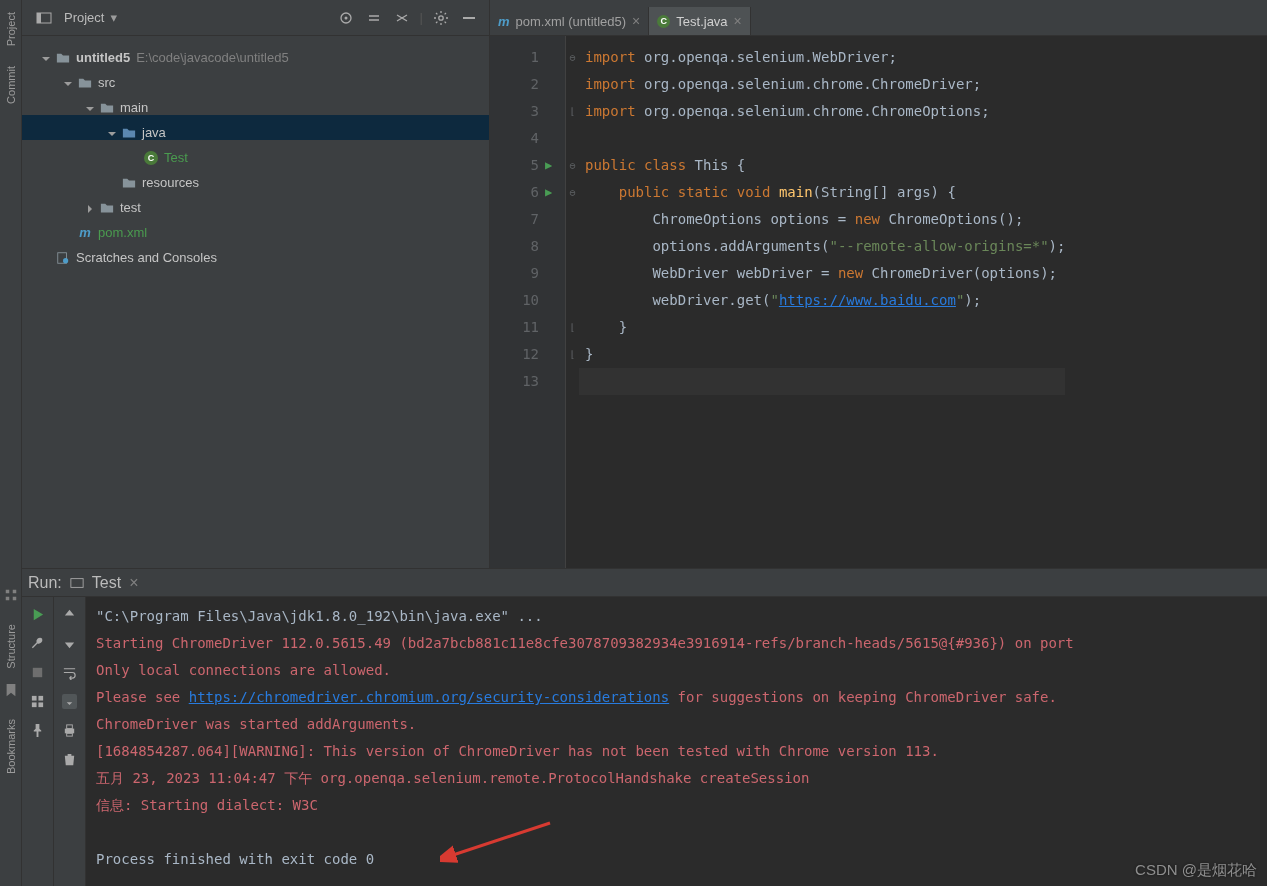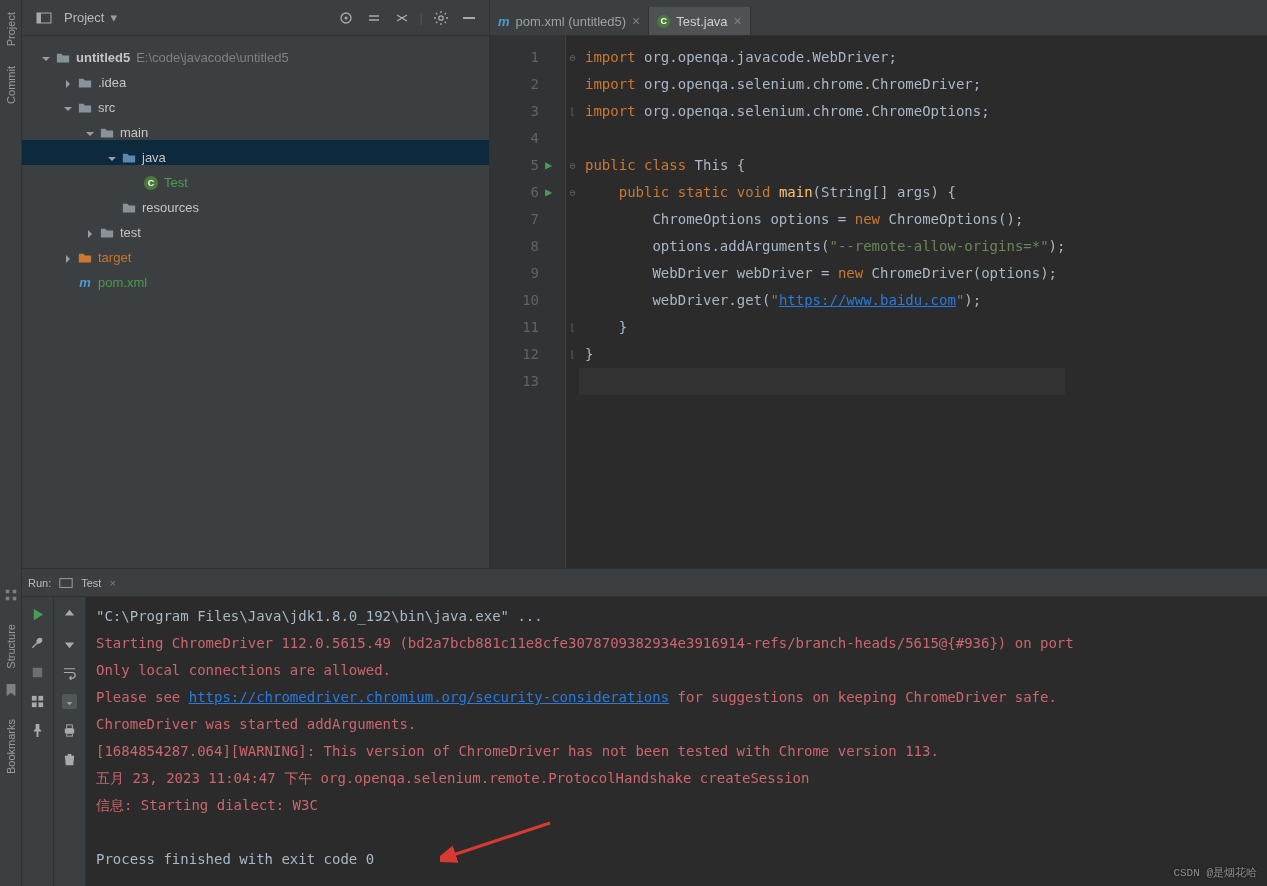--- a/index.html
+++ b/index.html
@@ -86,21 +86,21 @@
   .code .pl { color: #a9b7c6; }
   .code .cur-line { background: #323232; display:block; margin-left:-6px; padding-left:6px;}
   
   .run-panel {
     position: absolute; left: 22px; right: 0; top: 568px; bottom: 0;
     background: #2b2b2b; border-top: 1px solid #323232;
   }
   .run-header {
     height: 28px; display: flex; align-items: center; gap: 8px;
     padding-left: 6px; border-bottom: 1px solid #323232; background: #3c3f41;
-    font-size: 11px;
+    font-size: 16px;
   }
   .run-body { display: flex; height: calc(100% - 28px); }
   .run-rail {
     width: 32px; background: #3c3f41; border-right: 1px solid #323232;
     display: flex; flex-direction: column; align-items: center; gap: 14px;
     padding-top: 10px;
   }
   .run-rail2 {
     width: 32px; background: #3c3f41; border-right: 1px solid #323232;
     display: flex; flex-direction: column; align-items: center; gap: 14px;
@@ -111,23 +111,22 @@
     flex: 1; padding: 6px 10px; font-family: Consolas, monospace; font-size: 14px;
     line-height: 27px; color: #a9b7c6; white-space: pre; overflow: hidden;
   }
   .console .err { color: #cc666e; }
   .console .lk2 { color: #287bde; text-decoration: underline; }
   .arrow {
     position: absolute; left: 440px; bottom: 18px; pointer-events:none;
   }
   .watermark {
     position: absolute; right: 10px; bottom: 6px;
-    color: #cfcfcf; font-size: 11px; opacity: .6;
+    color: #cfcfcf; font-size: 15px; opacity: .6;
     text-shadow: 0 0 3px #000;
-    font-family: Liberation Mono, monospace;
   }
 </style>
 </head>
 <body>
 
 <div class="rail">
   <span class="rail-text">Project</span>
   <span class="rail-text">Commit</span>
 </div>
 <div class="rail-lower">
@@ -184,103 +183,90 @@
       <span class="ticon">
           <svg width="14" height="14" class="folder" viewBox="0 0 16 16">
             <path d="M1 3h5l2 2h7v8H1z"></path>
           </svg>
         </span>
       <span class="tlabel" style="font-weight:bold;">untitled5</span>
       <span class="tpath">E:\code\javacode\untitled5</span>
     </div>
     <div class="tree-row" style="padding-left:40px;">
       <svg class="tw" viewBox="0 0 12 12">
+          <path d="M2 4l4 4 4-4z"></path>
+        </svg>
+      <span class="ticon">
+          <svg width="14" height="14" class="folder" viewBox="0 0 16 16">
+            <path d="M1 3h5l2 2h7v8H1z"></path>
+          </svg>
+        </span>
+      <span class="tlabel">src</span>
+    </div>
+    <div class="tree-row" style="padding-left:62px;">
+      <svg class="tw" viewBox="0 0 12 12">
+          <path d="M2 4l4 4 4-4z"></path>
+        </svg>
+      <span class="ticon">
+          <svg width="14" height="14" class="folder" viewBox="0 0 16 16">
+            <path d="M1 3h5l2 2h7v8H1z"></path>
+          </svg>
+        </span>
+      <span class="tlabel">main</span>
+    </div>
+    <div class="tree-row selected" style="padding-left:84px;">
+      <svg class="tw" viewBox="0 0 12 12">
+          <path d="M2 4l4 4 4-4z"></path>
+        </svg>
+      <span class="ticon">
+          <svg width="14" height="14" class="folder-blue" viewBox="0 0 16 16">
+            <path d="M1 3h5l2 2h7v8H1z"></path>
+          </svg>
+        </span>
+      <span class="tlabel">java</span>
+    </div>
+    <div class="tree-row" style="padding-left:120px;">
+      <span class="ticon">
+          <span style="background:#4a7a3a;border-radius:50%;width:14px;height:14px;display:inline-flex;align-items:center;justify-content:center;color:#fff;font-size:9px;font-weight:bold;">C</span>
+        </span>
+      <span class="tlabel" style="color:#4a9b4f;">Test</span>
+    </div>
+    <div class="tree-row" style="padding-left:98px;">
+      <span class="ticon">
+          <svg width="14" height="14" class="folder" viewBox="0 0 16 16">
+            <path d="M1 3h5l2 2h7v8H1z"></path>
+          </svg>
+        </span>
+      <span class="tlabel">resources</span>
+    </div>
+    <div class="tree-row" style="padding-left:62px;">
+      <svg class="tw" viewBox="0 0 12 12">
           <path d="M4 2l4 4-4 4z"></path>
         </svg>
       <span class="ticon">
           <svg width="14" height="14" class="folder" viewBox="0 0 16 16">
             <path d="M1 3h5l2 2h7v8H1z"></path>
           </svg>
         </span>
-      <span class="tlabel">.idea</span>
-    </div>
-    <div class="tree-row" style="padding-left:40px;">
-      <svg class="tw" viewBox="0 0 12 12">
-          <path d="M2 4l4 4 4-4z"></path>
-        </svg>
-      <span class="ticon">
-          <svg width="14" height="14" class="folder" viewBox="0 0 16 16">
-            <path d="M1 3h5l2 2h7v8H1z"></path>
-          </svg>
-        </span>
-      <span class="tlabel">src</span>
-    </div>
-    <div class="tree-row" style="padding-left:62px;">
-      <svg class="tw" viewBox="0 0 12 12">
-          <path d="M2 4l4 4 4-4z"></path>
-        </svg>
-      <span class="ticon">
-          <svg width="14" height="14" class="folder" viewBox="0 0 16 16">
-            <path d="M1 3h5l2 2h7v8H1z"></path>
-          </svg>
-        </span>
-      <span class="tlabel">main</span>
-    </div>
-    <div class="tree-row selected" style="padding-left:84px;">
-      <svg class="tw" viewBox="0 0 12 12">
-          <path d="M2 4l4 4 4-4z"></path>
-        </svg>
-      <span class="ticon">
-          <svg width="14" height="14" class="folder-blue" viewBox="0 0 16 16">
-            <path d="M1 3h5l2 2h7v8H1z"></path>
-          </svg>
-        </span>
-      <span class="tlabel">java</span>
-    </div>
-    <div class="tree-row" style="padding-left:120px;">
-      <span class="ticon">
-          <span style="background:#4a7a3a;border-radius:50%;width:14px;height:14px;display:inline-flex;align-items:center;justify-content:center;color:#fff;font-size:9px;font-weight:bold;">C</span>
-        </span>
-      <span class="tlabel" style="color:#4a9b4f;">Test</span>
-    </div>
-    <div class="tree-row" style="padding-left:98px;">
-      <span class="ticon">
-          <svg width="14" height="14" class="folder" viewBox="0 0 16 16">
-            <path d="M1 3h5l2 2h7v8H1z"></path>
-          </svg>
-        </span>
-      <span class="tlabel">resources</span>
-    </div>
-    <div class="tree-row" style="padding-left:62px;">
-      <svg class="tw" viewBox="0 0 12 12">
-          <path d="M4 2l4 4-4 4z"></path>
-        </svg>
-      <span class="ticon">
-          <svg width="14" height="14" class="folder" viewBox="0 0 16 16">
-            <path d="M1 3h5l2 2h7v8H1z"></path>
-          </svg>
-        </span>
       <span class="tlabel">test</span>
     </div>
-    <div class="tree-row" style="padding-left:40px;">
-      <svg class="tw" viewBox="0 0 12 12">
-          <path d="M4 2l4 4-4 4z"></path>
-        </svg>
-      <span class="ticon">
-          <svg width="14" height="14" class="folder-orange" viewBox="0 0 16 16">
-            <path d="M1 3h5l2 2h7v8H1z"></path>
-          </svg>
-        </span>
-      <span class="tlabel" style="color:#c57633;">target</span>
-    </div>
     <div class="tree-row" style="padding-left:54px;">
       <span class="ticon">
           <span style="color:#4e9cc8;font-style:italic;font-weight:bold;font-size:13px;">m</span>
         </span>
       <span class="tlabel" style="color:#4a9b4f;">pom.xml</span>
+    </div>
+    <div class="tree-row" style="padding-left:32px;">
+      <span class="ticon">
+          <svg width="14" height="14" viewBox="0 0 16 16">
+            <rect x="2" y="2" width="10" height="12" fill="none" stroke="#87939a"></rect>
+            <circle cx="11" cy="11" r="3" fill="#4e9cc8"></circle>
+          </svg>
+        </span>
+      <span class="tlabel">Scratches and Consoles</span>
     </div>
   </div>
 </div>
 
 <div class="editor">
   <div class="tabs">
     <div class="tab">
       <span style="color:#4e9cc8;font-style:italic;font-weight:bold;">m</span>
       <span>pom.xml (untitled5)</span>
       <span class="close">×</span>
@@ -288,21 +274,21 @@
     <div class="tab active">
       <span style="background:#4a7a3a;border-radius:50%;width:13px;height:13px;display:inline-flex;align-items:center;justify-content:center;color:#fff;font-size:9px;font-weight:bold;">C</span>
       <span>Test.java</span>
       <span class="close">×</span>
     </div>
   </div>
   <div class="code-area">
     <div class="gutter">1<br>2<br>3<br>4<br>5<br>6<br>7<br>8<br>9<br>10<br>11<br>12<br>13</div>
     <div class="gutter2"><br><br><br><br><div class="run-mark">▶</div><div class="run-mark">▶</div></div>
     <div class="fold">⊖<br><br>⌊<br><br>⊖<br>⊖<br><br><br><br><br>⌊<br>⌊</div>
-    <div class="code" id="code"><span class="kw">import</span> <span class="pl">org.openqa.javacode.WebDriver;</span>
+    <div class="code" id="code"><span class="kw">import</span> <span class="pl">org.openqa.selenium.WebDriver;</span>
 <span class="kw">import</span> <span class="pl">org.openqa.selenium.chrome.ChromeDriver;</span>
 <span class="kw">import</span> <span class="pl">org.openqa.selenium.chrome.ChromeOptions;</span>
 
 <span class="kw">public class</span> <span class="pl">This {</span>
     <span class="kw">public static void</span> <span class="fn">main</span><span class="pl">(String[] args) {</span>
         <span class="pl">ChromeOptions options = </span><span class="kw">new</span> <span class="pl">ChromeOptions();</span>
         <span class="pl">options.addArguments(</span><span class="str">"--remote-allow-origins=*"</span><span class="pl">);</span>
         <span class="pl">WebDriver webDriver = </span><span class="kw">new</span> <span class="pl">ChromeDriver(options);</span>
         <span class="pl">webDriver.get(</span><span class="str">"<span class="lk">https://www.baidu.com</span>"</span><span class="pl">);</span>
     <span class="pl">}</span>

